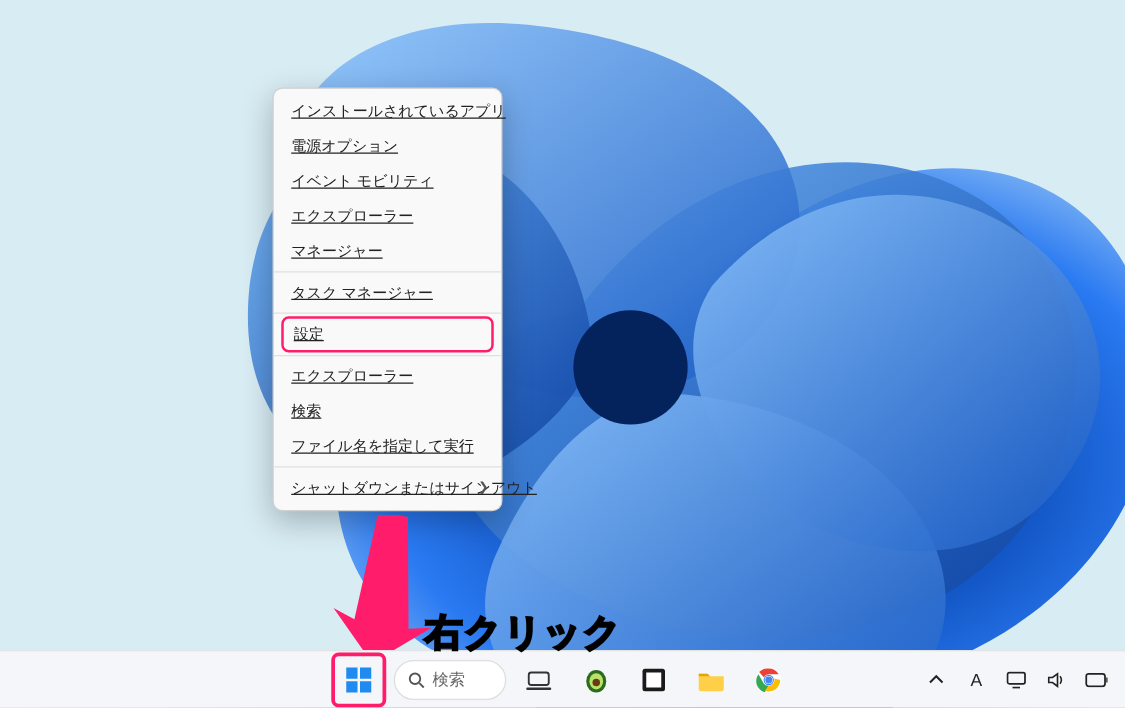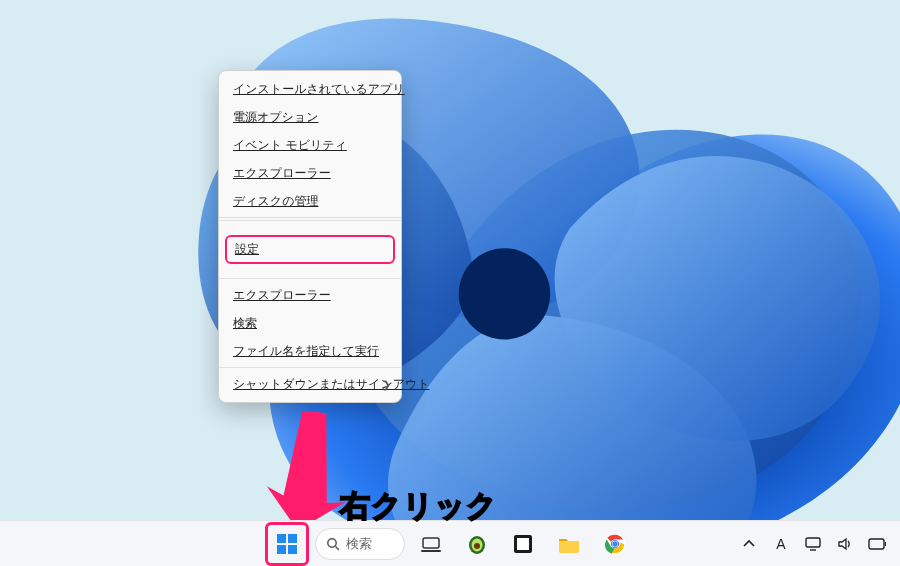--- a/index.html
+++ b/index.html
@@ -48,21 +48,21 @@
     text-decoration: underline;
   }
   .menu-divider {
     height: 1px;
     background: #e0e0e0;
     margin: 2px 0;
   }
   .menu-item.highlighted {
     border: 2.5px solid #ff1d6b;
     border-radius: 6px;
-    margin: 14px 6px;
+    margin: 2px 6px;
     padding: 4px 8px;
   }
   .menu-item .chevron {
     position: absolute;
     right: 10px;
     top: 50%;
     transform: translateY(-50%);
     font-size: 10px;
     color: #555;
   }
@@ -183,24 +183,25 @@
     </g>
   </svg>
 </div>
 
 <div class="context-menu">
 
   <div class="menu-item"><span>インストールされているアプリ</span></div>
   <div class="menu-item"><span>電源オプション</span></div>
   <div class="menu-item"><span>イベント モビリティ</span></div>
   <div class="menu-item"><span>エクスプローラー</span></div>
-  <div class="menu-item"><span>ディスクの管理</span></div>
+  <div class="menu-item"><span>マネージャー</span></div>
 
   <div class="menu-divider"></div>
 
+  <div class="menu-item"><span>タスク マネージャー</span></div>
 
   <div class="menu-divider"></div>
 
   <div class="menu-item highlighted"><span>設定</span></div>
 
   <div class="menu-divider"></div>
 
   <div class="menu-item"><span>エクスプローラー</span></div>
   <div class="menu-item"><span>検索</span></div>
   <div class="menu-item"><span>ファイル名を指定して実行</span></div>

